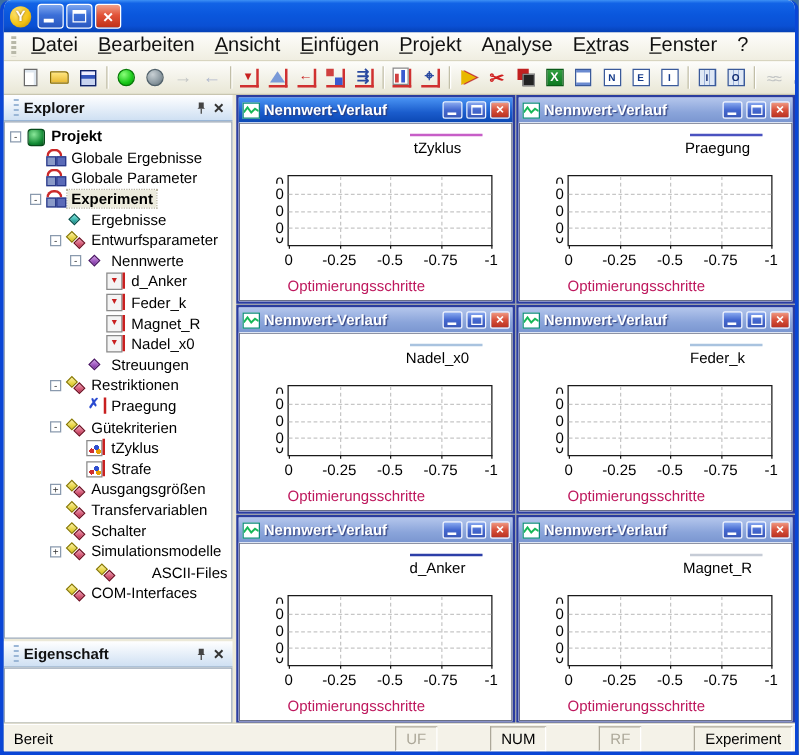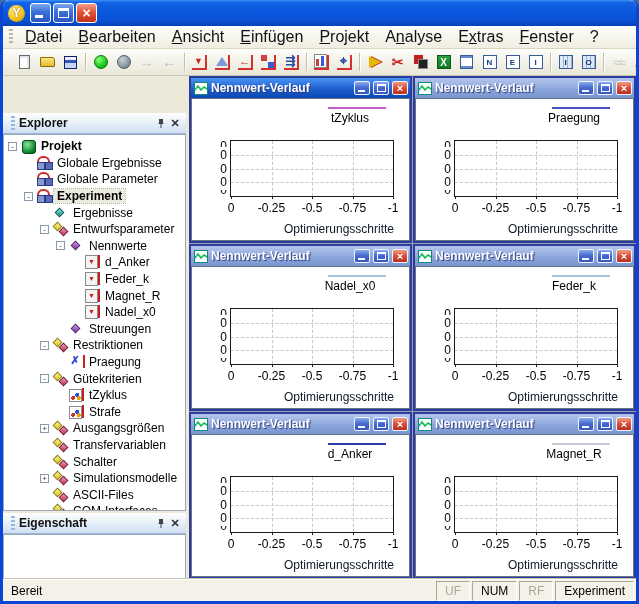--- a/index.html
+++ b/index.html
@@ -76,21 +76,21 @@
   .i-blocks { position:relative; width:14px; height:13px; }
   .i-blocks::before { content:""; position:absolute; left:0; top:0; width:6px; height:6px; background:#d04040; }
   .i-blocks::after { content:""; position:absolute; right:0; bottom:0; width:6px; height:6px; background:#3a5ad0; }
   .i-flow { color:#2a4aa0; font-size:12px; font-weight:bold; }
   .disabled-ico { opacity:.55; }
 
   
   .main { flex:1; display:flex; min-height:0; }
   .leftcol { flex:0 0 186px; display:flex; flex-direction:column; border-right:3px solid #ece9d8; min-height:0; }
 
-  .panel { display:flex; flex-direction:column; min-height:0;margin-top:37px; }
+  .panel { display:flex; flex-direction:column; min-height:0; }
   .panel-title { height:21px; flex:0 0 21px; display:flex; align-items:center; padding:0 4px;
     background:linear-gradient(180deg,#ffffff,#cfe0f3); border-bottom:1px solid #9ab6d6; }
   .panel-title .grip { background:repeating-linear-gradient(180deg,#9ab6d6 0 2px,transparent 2px 4px); }
   .panel-title-text { flex:1; font-size:12px; font-weight:bold; color:#111; }
   .panel-btn { width:14px; height:14px; display:flex; align-items:center; justify-content:center;
     font-size:11px; color:#333; cursor:pointer; font-weight:bold; }
 
   .explorer { flex:1; min-height:0; }
   .tree { flex:1; background:#fff; border:1px solid #9aa8b8; overflow:hidden; padding:3px 0 0 2px; }
   .tree-row { display:flex; align-items:center; height:16.6px; font-size:12px; white-space:nowrap; cursor:default; }
@@ -150,21 +150,21 @@
   .legend-text { position:absolute; top:13px; right:20px; width:80px; text-align:center; font-size:12px; color:#000; }
   .plot { position:absolute; left:39px; top:42px; right:16px; bottom:44px; border:1px solid #1a1a1a; }
   .gl { position:absolute; }
   .gl-v { top:0; bottom:0; border-left:1px dashed #c6c6c6; }
   .gl-h { left:0; right:0; border-top:1px dashed #c6c6c6; }
   .ylab { position:absolute; right:calc(100% + 4px); width:20px; text-align:right; font-size:12px; line-height:11px; height:11px; color:#000; }
   .ylab.half { height:6px; overflow:hidden; }
   .ylab.half.bottomhalf span { display:block; margin-top:-5px; }
   .xtick { position:absolute; top:100%; width:1px; height:3px; background:#1a1a1a; }
   .xlab { position:absolute; top:calc(100% + 5px); transform:translateX(-50%); font-size:12px; color:#000; white-space:nowrap; }
-  .xaxis-title { position:absolute; bottom:5px; left:39px; right:16px; text-align:right; font-size:12px; color:#0f172a; }
+  .xaxis-title { position:absolute; bottom:5px; left:39px; right:16px; text-align:left; font-size:12px; color:#be185d; }
 
   
   .statusbar { height:22px; flex:0 0 22px; display:flex; align-items:center; background:#f4f2e8;
     border-top:1px solid #fff; box-shadow:0 -1px 0 #c8c5b0; padding:0 2px; font-size:12px; }
   .status-left { flex:1; padding:2px 6px; }
   .status-cell { padding:2px 8px; margin-left:2px; border:1px solid; border-color:#aca899 #fff #fff #aca899; color:#000; }
   .status-cell.dim { color:#aca899; }
 </style>
 </head>
 <body>
@@ -437,21 +437,21 @@
               <span class="tree-label">Schalter</span>
             </div>
             <div class="tree-row" style="padding-left: 34px;">
               <span class="expand">+</span>
               <span class="ticon ic-dia-pair">
                 <span class="dia d1"></span>
                 <span class="dia d2"></span>
               </span>
               <span class="tree-label">Simulationsmodelle</span>
             </div>
-            <div class="tree-row" style="padding-left: 34px;">
+            <div class="tree-row" style="padding-left: 34px; justify-content: space-between;">
               <span class="stub"></span>
               <span class="ticon ic-dia-pair">
                 <span class="dia d1"></span>
                 <span class="dia d2"></span>
               </span>
               <span class="tree-label">ASCII-Files</span>
             </div>
             <div class="tree-row" style="padding-left: 34px;">
               <span class="stub"></span>
               <span class="ticon ic-dia-pair">
@@ -776,20 +776,20 @@
               <span class="xlab" style="left: 100%;">-1</span>
             </div>
       <div class="xaxis-title">Optimierungsschritte</div>
     </div>
   </div>
 </div>
   </div>
 
   <div class="statusbar">
     <span class="status-left">Bereit</span>
-    <span id="status-panels" style="display:flex;">
+    <span id="status-panels" style="display:flex;gap:40px;">
         <span class="status-cell dim">UF</span>
         <span class="status-cell">NUM</span>
         <span class="status-cell dim">RF</span>
         <span class="status-cell">Experiment</span>
       </span>
   </div>
 </div>
 
 </body></html>

